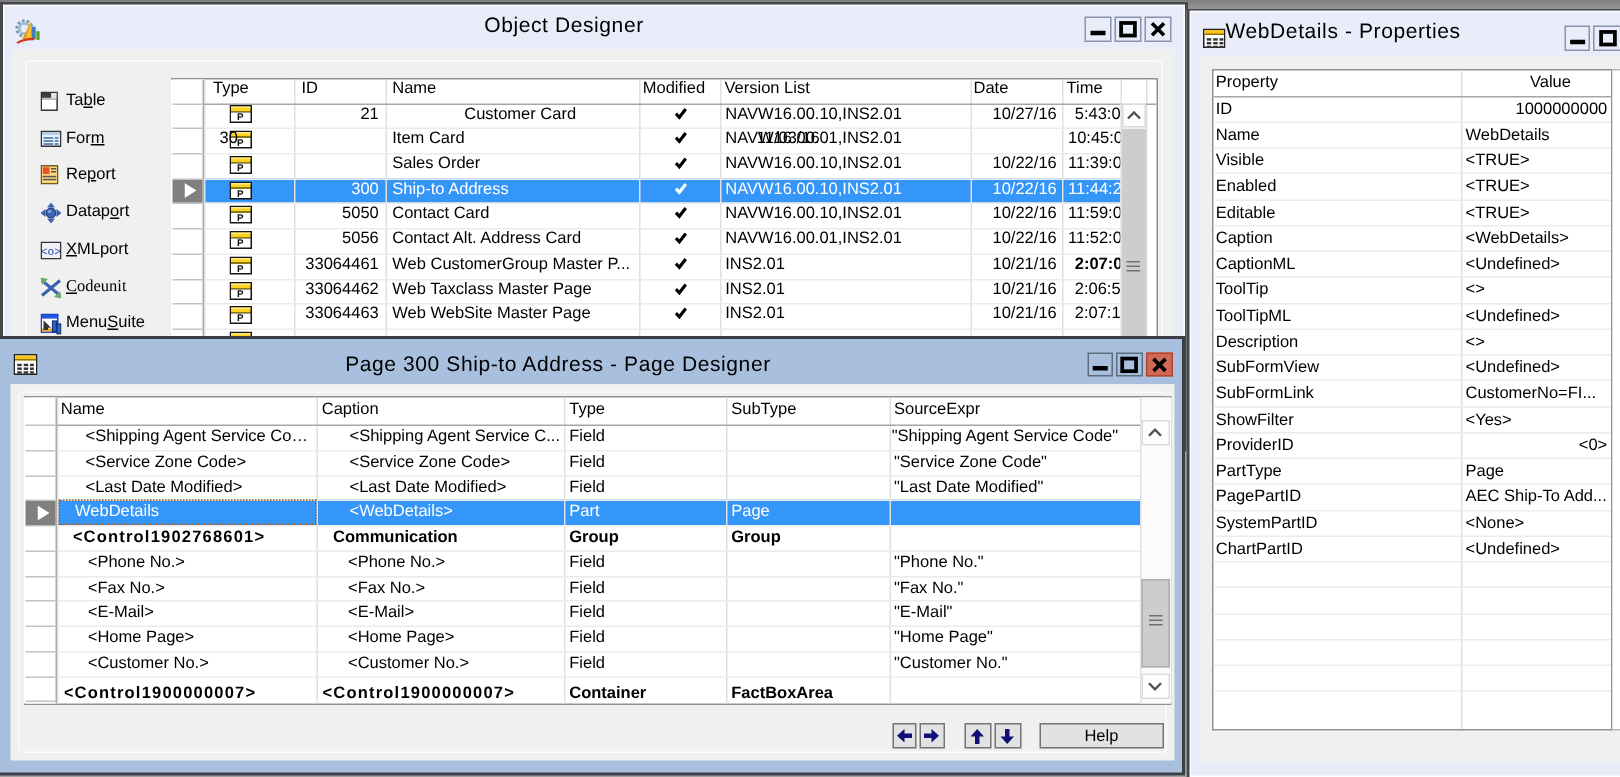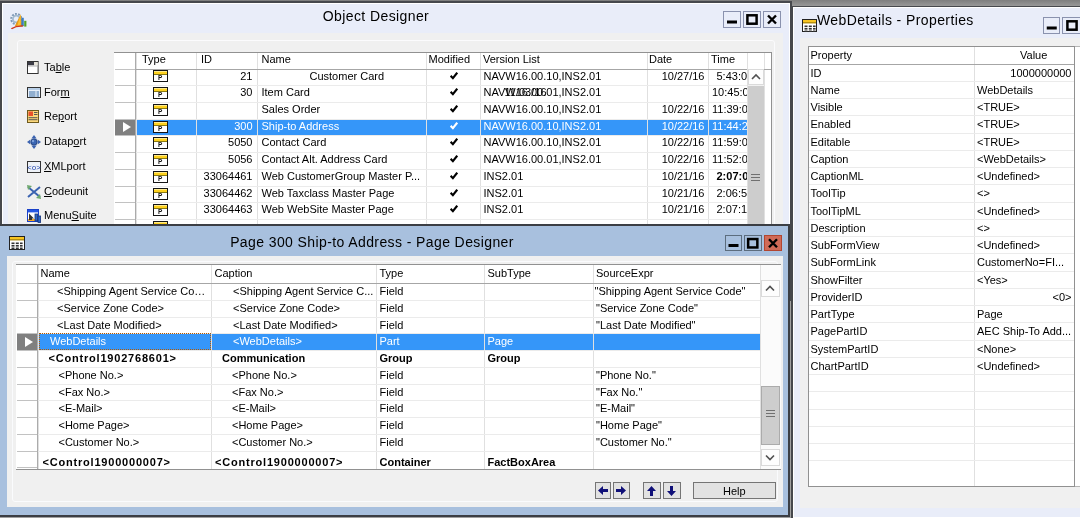--- a/index.html
+++ b/index.html
@@ -73,21 +73,21 @@
 <div style="position:absolute;left:44px;top:159.88px;white-space:nowrap;font-size:11px;"><u>X</u>MLport</div>
 <svg style="position:absolute;left:27px;top:184.6px" width="14" height="14" viewBox="0 0 14 14">
       <g stroke="#3a62b0" stroke-width="2" fill="none">
         <path d="M1,2 L13,12 M13,2 L1,12"></path>
       </g>
       <g fill="#6ea86e">
         <polygon points="0,0 5,1 1,5"></polygon>
         <polygon points="14,14 9,13 13,9"></polygon>
       </g>
     </svg>
-<div style="position:absolute;left:44px;top:184.6px;white-space:nowrap;font-size:11px;"><u>C</u>odeunit</div>
+<div style="position:absolute;left:44px;top:184.6px;white-space:nowrap;font-size:11px;font-family:Liberation Serif, serif;"><u>C</u>odeunit</div>
 <svg style="position:absolute;left:27px;top:209.32px" width="14" height="15" viewBox="0 0 14 15">
       <rect x="0.5" y="0.5" width="11" height="12" fill="#fff" stroke="#1a41c8"></rect>
       <rect x="1" y="1" width="10" height="2.4" fill="#2456e4"></rect>
       <rect x="1" y="10" width="10" height="2" fill="#f5a623"></rect>
       <polygon points="2,4.5 7,9.5 5,9.5 5,11 2,11" fill="#333"></polygon>
       <g fill="#2e66c8" stroke="#16347a" stroke-width="0.8">
         <rect x="8" y="5" width="2.6" height="7"></rect>
         <rect x="11" y="7" width="2.6" height="6.5"></rect>
       </g>
     </svg>
@@ -152,21 +152,21 @@
 <div style="position:absolute;left:504.5px;top:69.5px;width:200px;text-align:right;white-space:nowrap;">10/27/16</div>
 <div style="position:absolute;left:716.5px;top:69.5px;white-space:nowrap;">5:43:0</div>
 <svg style="position:absolute;left:153px;top:87px" width="15" height="13" viewBox="0 0 15 13">
       <rect x="0" y="0" width="15" height="12" fill="#151515"></rect>
       <rect x="1" y="1" width="13" height="3" fill="#ffd21e"></rect>
       <rect x="1" y="1" width="13" height="1" fill="#ffeb8c"></rect>
       <rect x="1" y="4" width="13" height="1" fill="#8a7a10"></rect>
       <rect x="1" y="5" width="13" height="6" fill="#fff"></rect>
       <text x="7.2" y="10.3" font-size="6.5" font-weight="bold" text-anchor="middle" fill="#111" font-family="Liberation Sans">P</text>
     </svg>
-<div style="position:absolute;left:52.5px;top:86.22px;width:200px;text-align:right;white-space:nowrap;">30</div>
+<div style="position:absolute;left:52.5px;top:86.22px;width:200px;text-align:center;white-space:nowrap;">30</div>
 <div style="position:absolute;left:261.5px;top:86.22px;white-space:nowrap;">Item Card</div>
 <svg style="position:absolute;left:449.5px;top:88.22px" width="8" height="8" viewBox="0 0 8 8">
       <path d="M0.6,3.8 L2.9,6.2 L7.2,0.7" fill="none" stroke="#000" stroke-width="2.1"></path>
     </svg>
 <div style="position:absolute;left:483.5px;top:86.22px;white-space:nowrap;">NAVW16.00.01,INS2.01</div>
 <div style="position:absolute;left:504.5px;top:86.22px;width:180px;text-align:left;white-space:nowrap;">11/03/16</div>
 <div style="position:absolute;left:712px;top:86.22px;white-space:nowrap;">10:45:0</div>
 <svg style="position:absolute;left:153px;top:104px" width="15" height="13" viewBox="0 0 15 13">
       <rect x="0" y="0" width="15" height="12" fill="#151515"></rect>
       <rect x="1" y="1" width="13" height="3" fill="#ffd21e"></rect>

